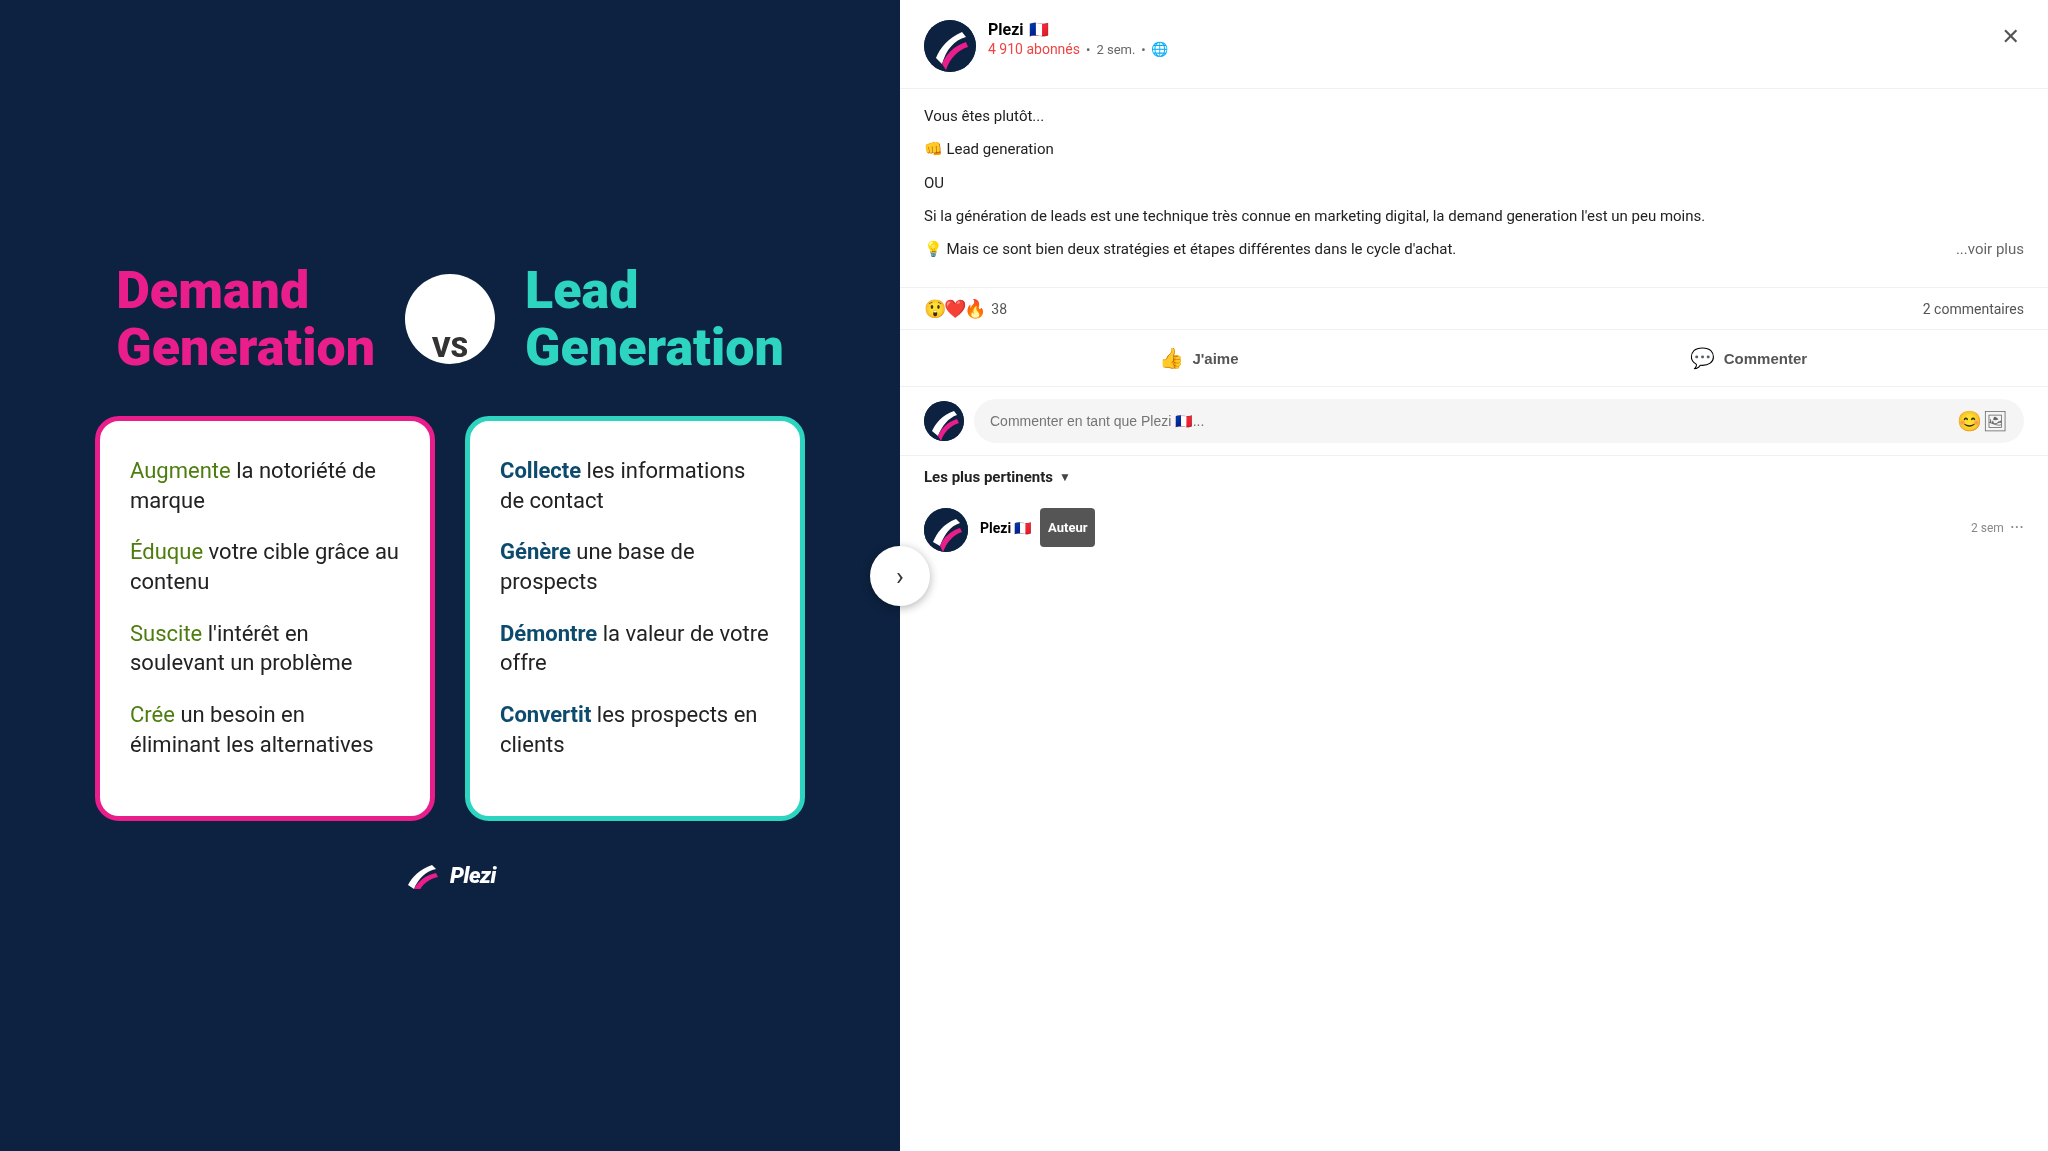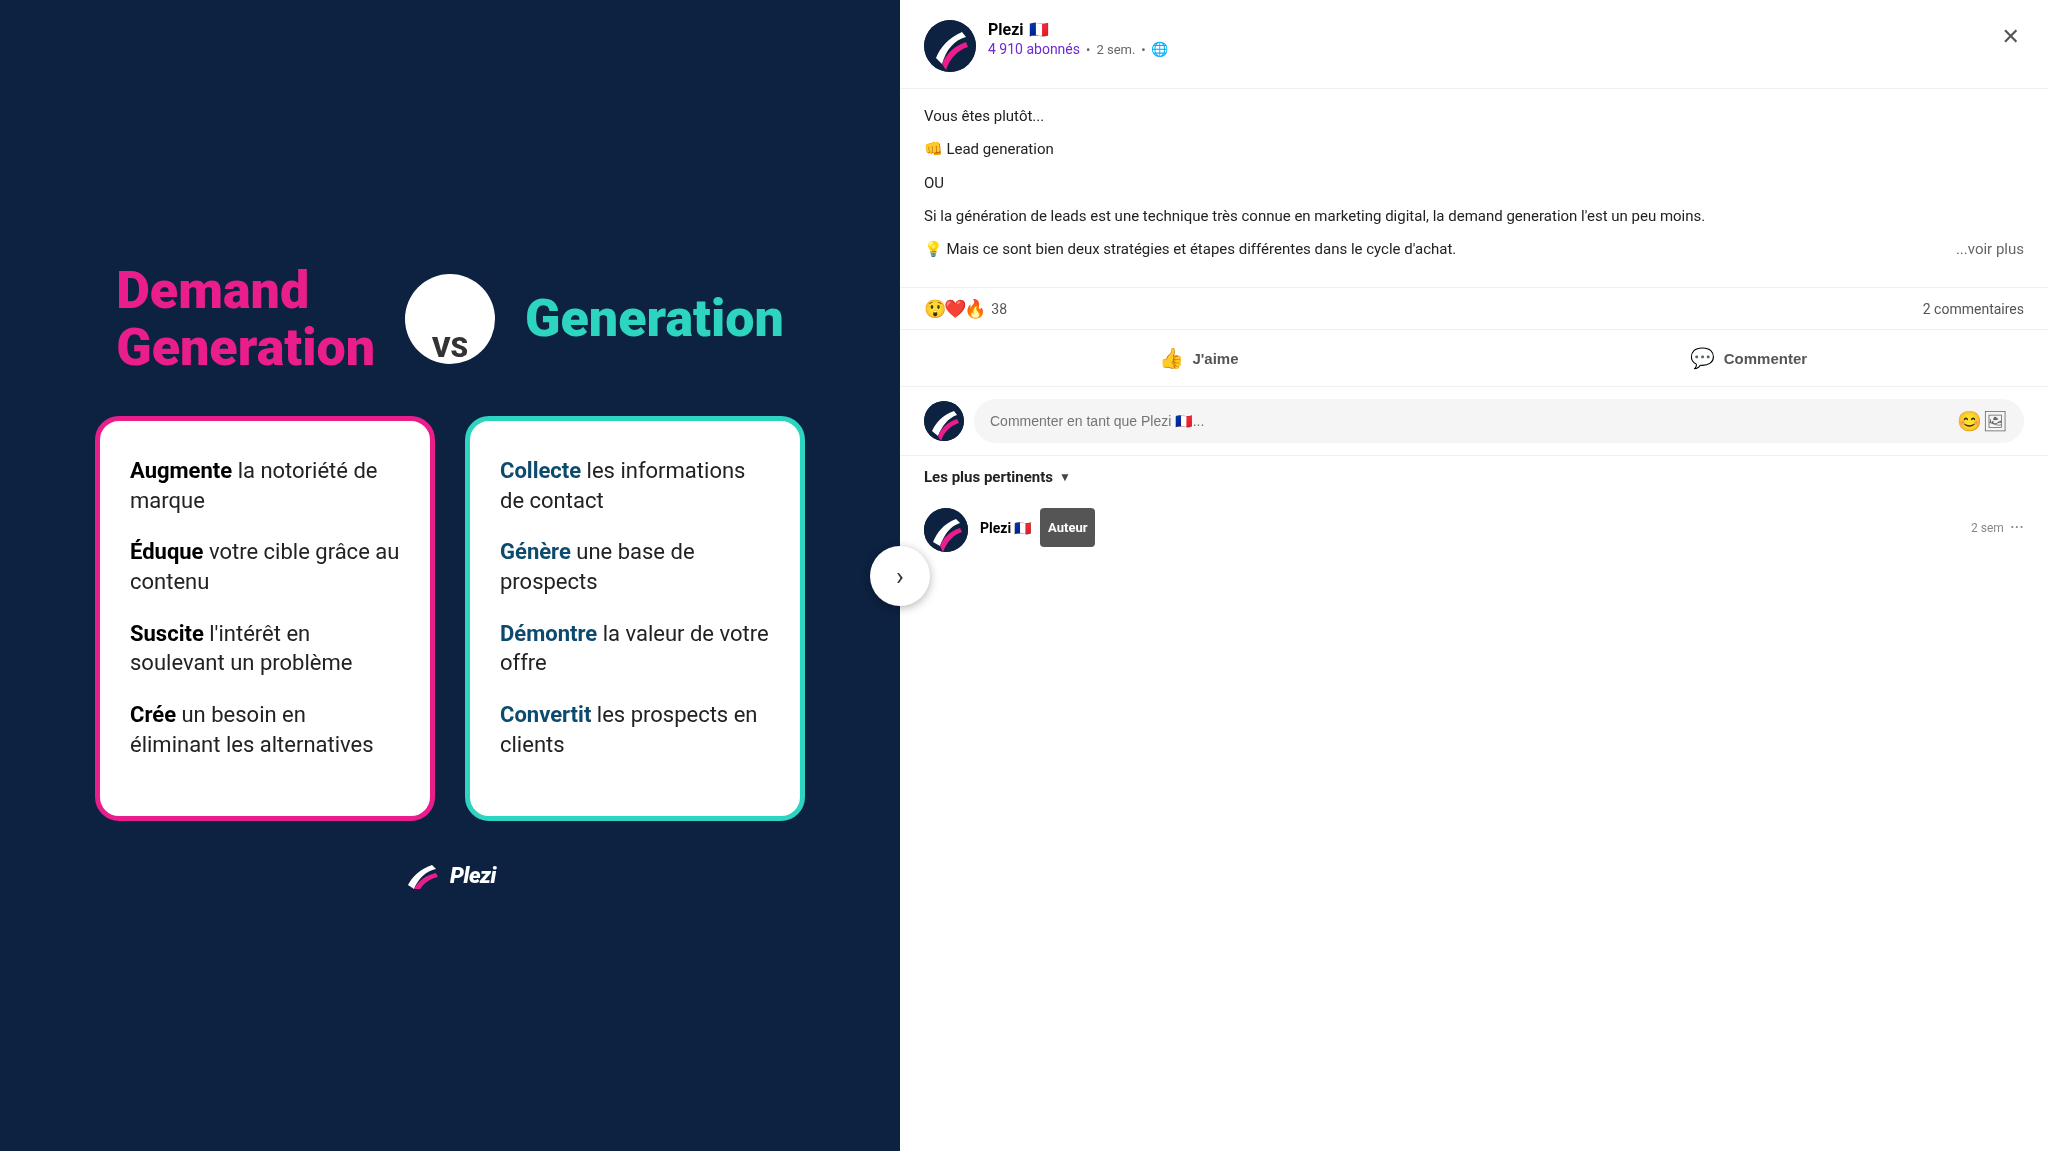--- a/index.html
+++ b/index.html
@@ -87,22 +87,22 @@
     }
 
     .card-item {
       margin-bottom: 22px;
       font-size: 22px;
       line-height: 1.35;
       color: #222;
     }
 
     .card-item .highlight-pink {
-      color: #000000;
-      font-weight: 700;
+      color: #4d7c0f;
+      font-weight: 400;
       text-align: right;
     }
 
     .card-item .highlight-teal {
       color: #0c4a6e;
       font-weight: 700;
     }
 
     .plezi-logo-bottom {
       margin-top: 40px;
@@ -395,39 +395,40 @@
     .plezi-text-logo {
       font-size: 22px;
       font-weight: 900;
       font-style: italic;
       color: white;
       letter-spacing: -0.5px;
     }
 
     .subscribers {
       font-size: 14px;
-      color: #6d28d9;
+      color: #ef4444;
     }
   </style>
 </head>
 <body>
 
 <div class="left-panel">
 
   <div class="header-section">
     <div class="demand-gen-title">
       <div>Demand</div>
       <div>Generation</div>
     </div>
 
     <div class="vs-circle">
       <span>VS</span>
     </div>
 
     <div class="lead-gen-title">
+      <div>Lead</div>
       <div>Generation</div>
     </div>
   </div>
 
   <div class="cards-section">
 
     <div class="card card-demand">
       <div class="card-item">
         <span class="highlight-pink">Augmente</span>
         <span> la notoriété de marque</span>

